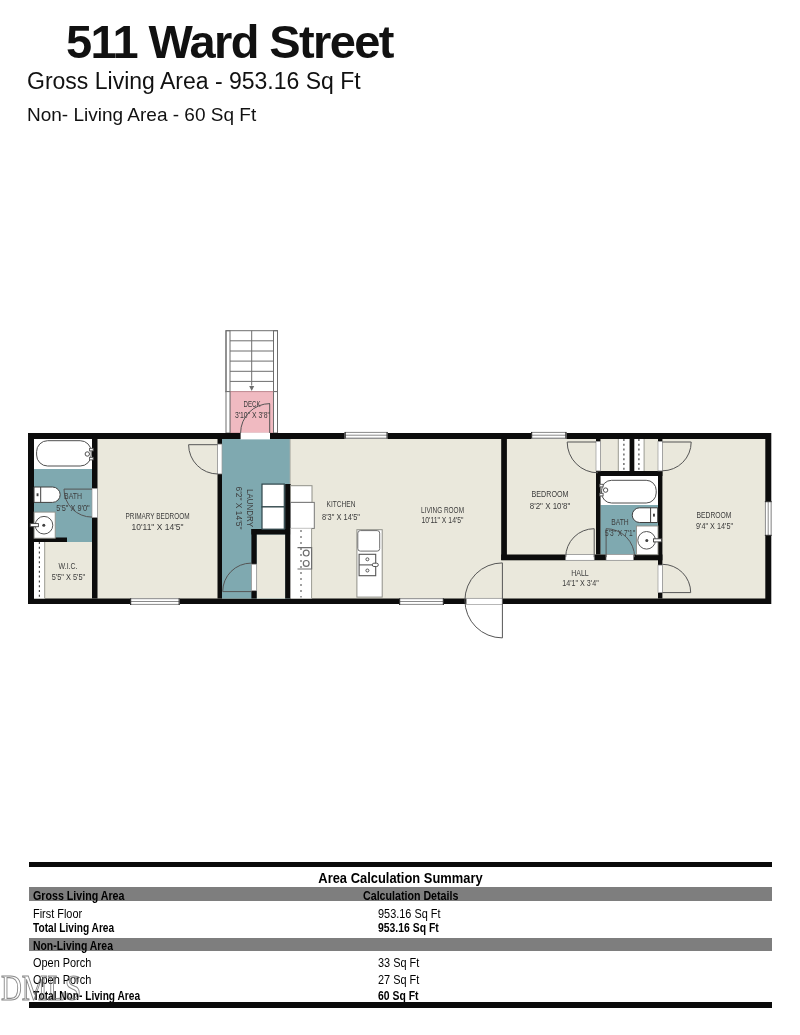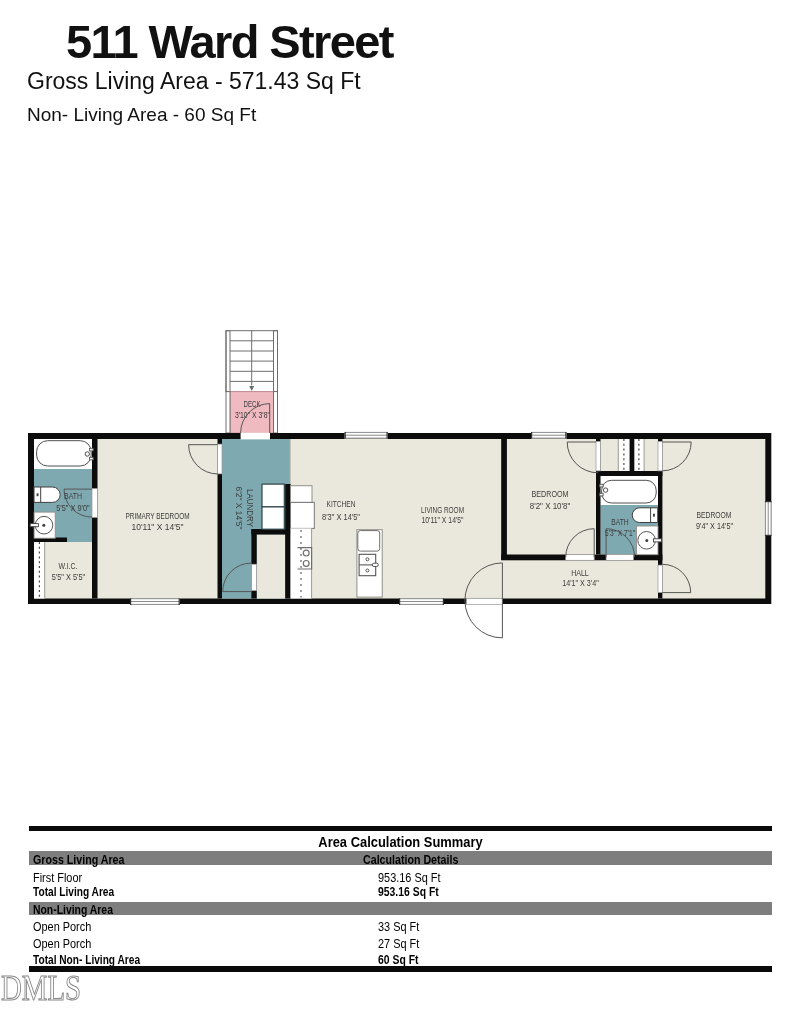--- a/index.html
+++ b/index.html
@@ -5,21 +5,21 @@
   html,body{margin:0;padding:0;}
   body{width:800px;height:1035px;position:relative;background:#ffffff;font-family:"Liberation Sans",sans-serif;overflow:hidden;}
   .abs{position:absolute;}
   svg text{font-family:"Liberation Sans",sans-serif;fill:#3c3c3c;}
 </style>
 </head>
 <body>
 
 <div class="abs" style="left:26px;top:14px;font-size:47px;font-weight:bold;color:#111;letter-spacing:-1.6px;margin-left:40px;">511 Ward Street</div>
 
-<div class="abs" style="left:27px;top:68px;font-size:23px;color:#111;">Gross Living Area - 571.43 Sq Ft</div>
+<div class="abs" style="left:27px;top:68px;font-size:23px;color:#111;">Gross Living Area - 953.16 Sq Ft</div>
 
 <div class="abs" style="left:27px;top:104px;font-size:19px;color:#111;">Non- Living Area - 60 Sq Ft</div>
 
 <svg class="abs" style="left:0;top:320px;" width="800" height="340" viewBox="0 320 800 340" shape-rendering="crispEdges">
   <g shape-rendering="auto">
 
   <g id="stairs" fill="none" stroke="#6e6e6e" stroke-width="1">
     <rect x="226" y="330.7" width="51.5" height="61" fill="#ffffff"></rect>
     <rect x="226" y="330.7" width="4" height="61"></rect>
     <rect x="273.5" y="330.7" width="4" height="61"></rect>
@@ -321,21 +321,21 @@
     <text x="580.5" y="585.5" font-size="8.2" text-anchor="middle" textLength="36.5" lengthAdjust="spacingAndGlyphs">14'1" X 3'4"</text>
   </g>
 
   <g>
     <text x="714" y="518.3" font-size="8.2" text-anchor="middle" textLength="35" lengthAdjust="spacingAndGlyphs">BEDROOM</text>
     <text x="714.5" y="529.3" font-size="8.2" text-anchor="middle" textLength="37" lengthAdjust="spacingAndGlyphs">9'4" X 14'5"</text>
   </g>
   </g>
 </svg>
 
-<div class="abs" style="left:28.5px;top:826px;width:743px;height:150px;font-size:13px;color:#000;">
+<div class="abs" style="left:28.5px;top:862px;width:743px;height:150px;font-size:13px;color:#000;">
 
   <div class="abs" style="left:0;top:0;width:743px;height:4.6px;background:#0a0a0a;"></div>
 
   <div class="abs" style="left:0;top:6.5px;width:743px;text-align:center;font-size:15.2px;font-weight:bold;transform:scaleX(0.85);">Area Calculation Summary</div>
 
   <div class="abs" style="left:0;top:25.3px;width:743px;height:13.7px;background:#7e7e7e;"></div>
   <div class="abs" style="left:4px;top:25.5px;font-weight:bold;transform:scaleX(0.82);transform-origin:left top;">Gross Living Area</div>
   <div class="abs" style="left:334px;top:25.5px;font-weight:bold;transform:scaleX(0.82);transform-origin:left top;">Calculation Details</div>
 
   <div class="abs" style="left:4px;top:43.6px;transform:scaleX(0.84);transform-origin:left top;">First Floor</div>

